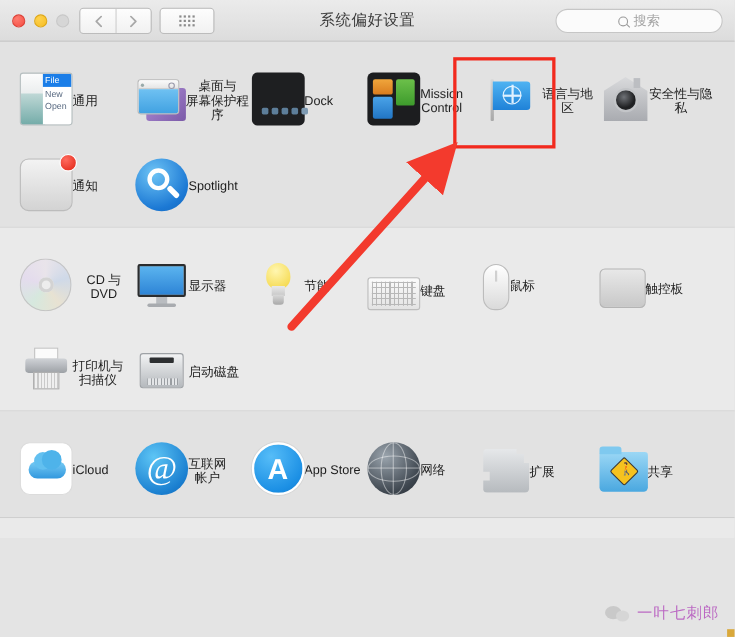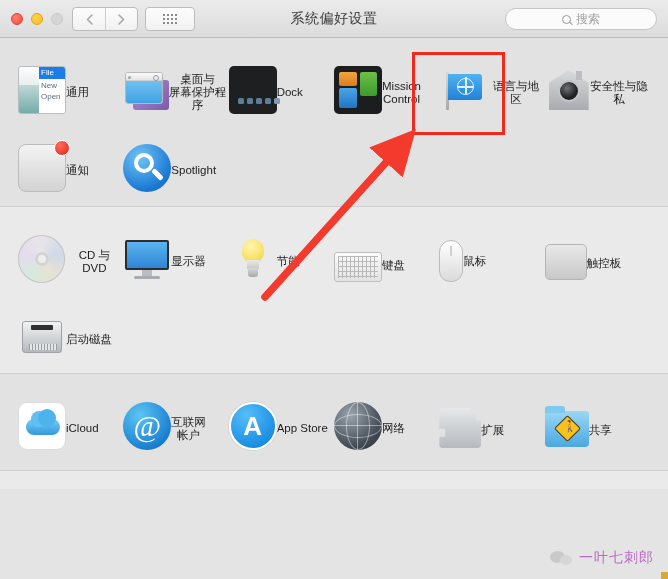--- a/index.html
+++ b/index.html
@@ -416,20 +416,29 @@
         <div class="cell">
           <div class="ico i-mouse"></div>
           <div class="lbl">鼠标</div>
         </div>
 
         <div class="cell">
           <div class="ico i-trackpad"></div>
           <div class="lbl" style="margin-top:9px">触控板</div>
         </div>
 
+        <div class="cell">
+          <div class="ico i-printer">
+            <div class="top"></div>
+              <div class="body"></div>
+              <div class="out"></div>
+          </div>
+          <div class="lbl" style="white-space:pre-line">打印机与
+扫描仪</div>
+        </div>
 
 
 
         <div class="cell">
           <div class="ico i-startup">
               <div class="disk"></div>
             </div>
           <div class="lbl">启动磁盘</div>
         </div>
 

